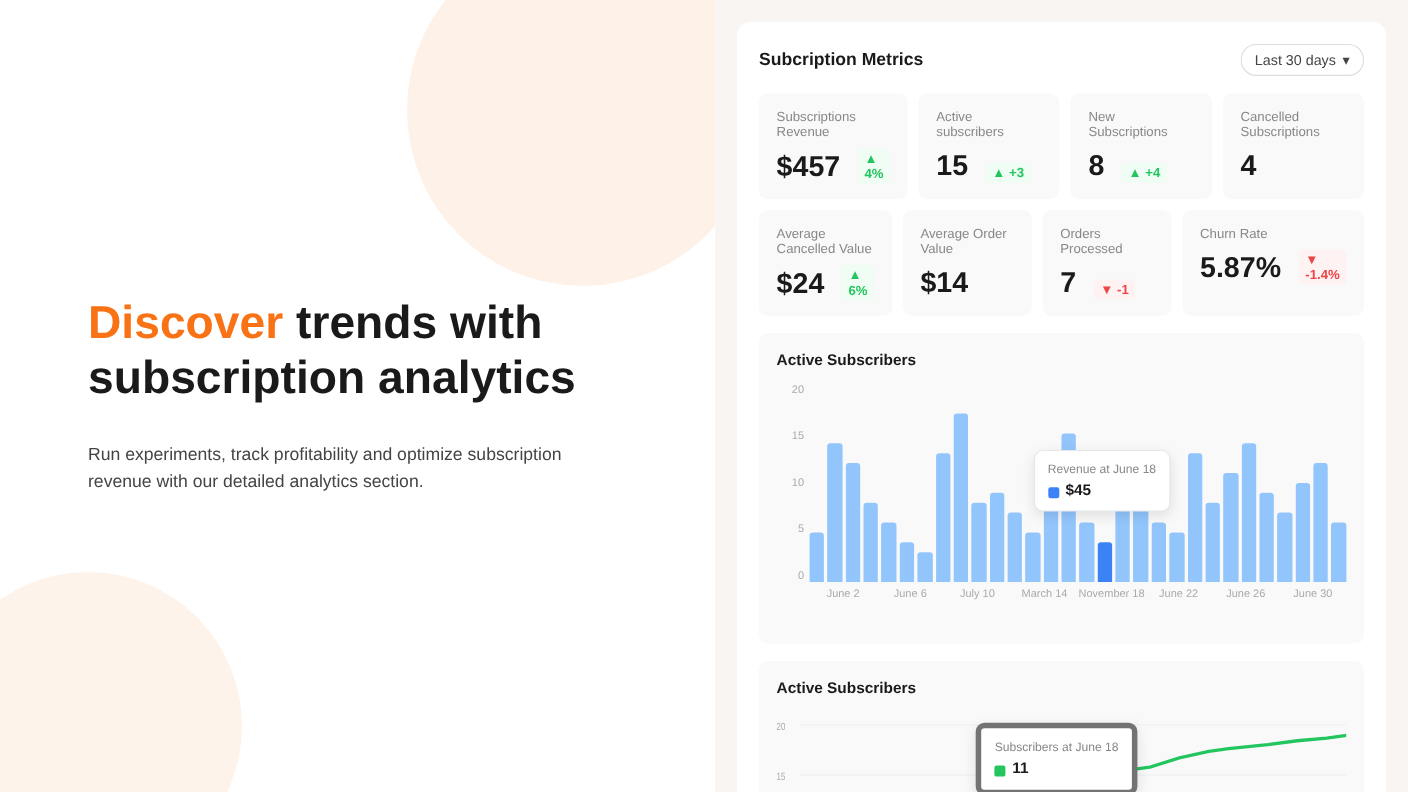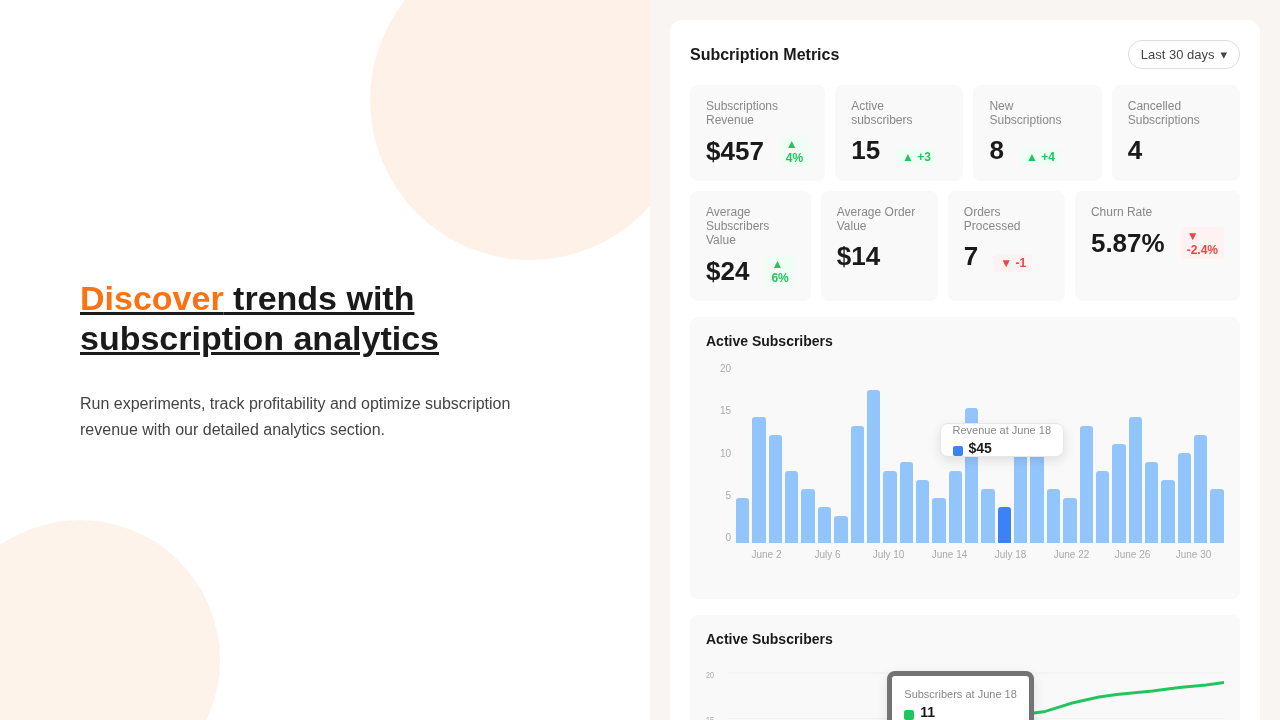--- a/index.html
+++ b/index.html
@@ -45,26 +45,25 @@
       border-radius: 50%;
       opacity: 0.5;
     }
 
     .left-content {
       position: relative;
       z-index: 1;
     }
 
     .hero-title {
-      font-size: 34px;
+      font-size: 42px;
       font-weight: 700;
       line-height: 1.2;
       color: #1a1a1a;
       margin-bottom: 32px;
-      text-decoration: underline;
     }
 
     .hero-title .orange {
       color: #f97316;
     }
 
     .hero-subtitle {
       font-size: 16px;
       color: #444;
       line-height: 1.6;
@@ -246,21 +245,21 @@
       flex: 1;
       text-align: center;
     }
 
     
     .tooltip {
       position: absolute;
       background: #fff;
       border: 1px solid #e5e7eb;
       border-radius: 8px;
-      padding: 0 12px;
+      padding: 11px 12px;
       font-size: 12px;
       box-shadow: 0 4px 12px rgba(0,0,0,0.1);
       pointer-events: none;
       z-index: 10;
     }
 
     .tooltip-title {
       color: #888;
       margin-bottom: 4px;
       font-size: 11px;
@@ -376,21 +375,21 @@
         <div class="metric-card">
           <div class="metric-label">Cancelled Subscriptions</div>
           <div class="metric-value-row">
             <span class="metric-value">4</span>
           </div>
         </div>
       </div>
 
     <div class="metrics-grid" id="metrics-row-2">
         <div class="metric-card">
-          <div class="metric-label">Average Subscribers Value</div>
+          <div class="metric-label">Average Cancelled Value</div>
           <div class="metric-value-row">
             <span class="metric-value">$24</span>
             <span class="metric-badge up">▲ 6%</span>
           </div>
         </div>
         <div class="metric-card">
           <div class="metric-label">Average Order Value</div>
           <div class="metric-value-row">
             <span class="metric-value">$14</span>
           </div>
@@ -399,21 +398,21 @@
           <div class="metric-label">Orders Processed</div>
           <div class="metric-value-row">
             <span class="metric-value">7</span>
             <span class="metric-badge down">▼ -1</span>
           </div>
         </div>
         <div class="metric-card">
           <div class="metric-label">Churn Rate</div>
           <div class="metric-value-row">
             <span class="metric-value">5.87%</span>
-            <span class="metric-badge down">▼ -2.4%</span>
+            <span class="metric-badge down">▼ -1.4%</span>
           </div>
         </div>
       </div>
 
     <div class="chart-section">
       <div class="chart-title">Active Subscribers</div>
       <div class="chart-container">
         <div class="bar-chart" id="bar-chart">
           <div class="y-axis" id="y-axis-bar">
               <span class="y-label">0</span>
@@ -508,24 +507,24 @@
             </div>
             <div class="bar-wrapper">
               <div class="bar" style="height: 108px;"></div>
             </div>
             <div class="bar-wrapper">
               <div class="bar" style="height: 54px;"></div>
             </div>
           </div>
         <div class="x-axis" id="x-axis-bar">
             <span class="x-label">June 2</span>
-            <span class="x-label">July 6</span>
+            <span class="x-label">June 6</span>
             <span class="x-label">July 10</span>
-            <span class="x-label">June 14</span>
-            <span class="x-label">July 18</span>
+            <span class="x-label">March 14</span>
+            <span class="x-label">November 18</span>
             <span class="x-label">June 22</span>
             <span class="x-label">June 26</span>
             <span class="x-label">June 30</span>
           </div>
 
         <div class="tooltip" style="right: 160px; top: 60px;">
           <div class="tooltip-title">Revenue at June 18</div>
           <div class="tooltip-value-row">
             <div class="tooltip-dot"></div>
             <span class="tooltip-value">$45</span>

